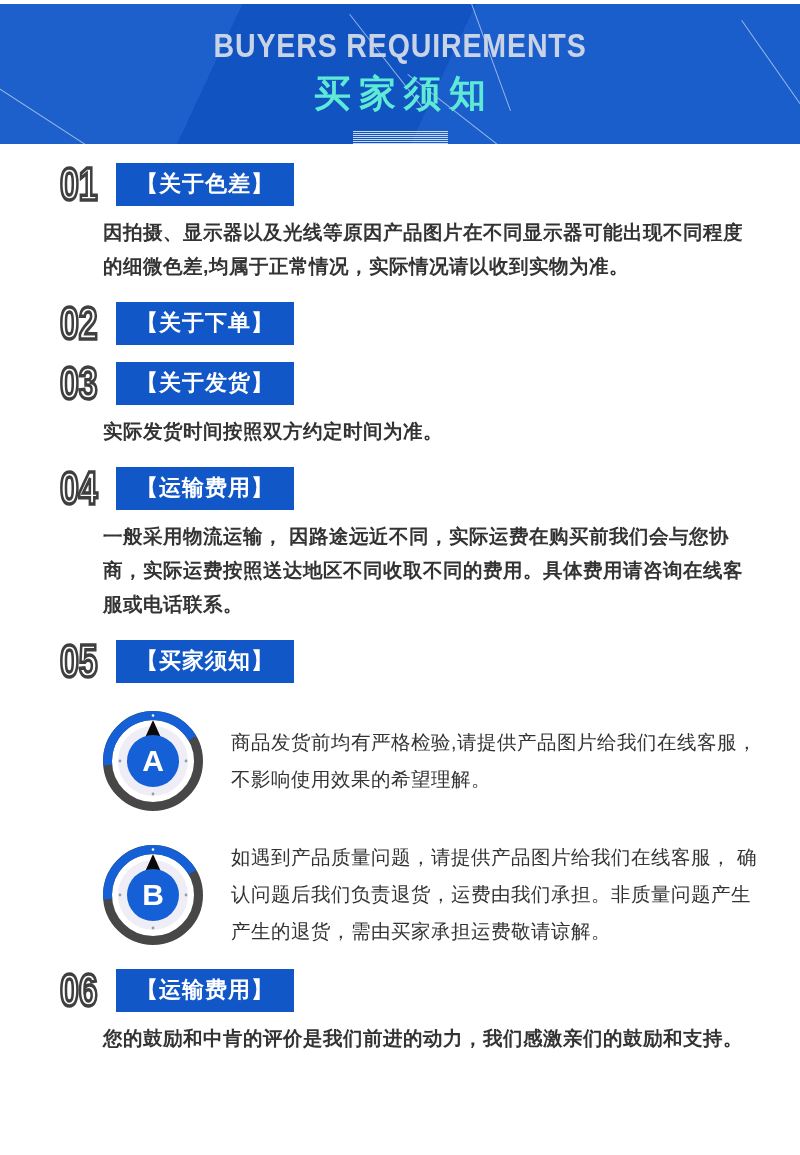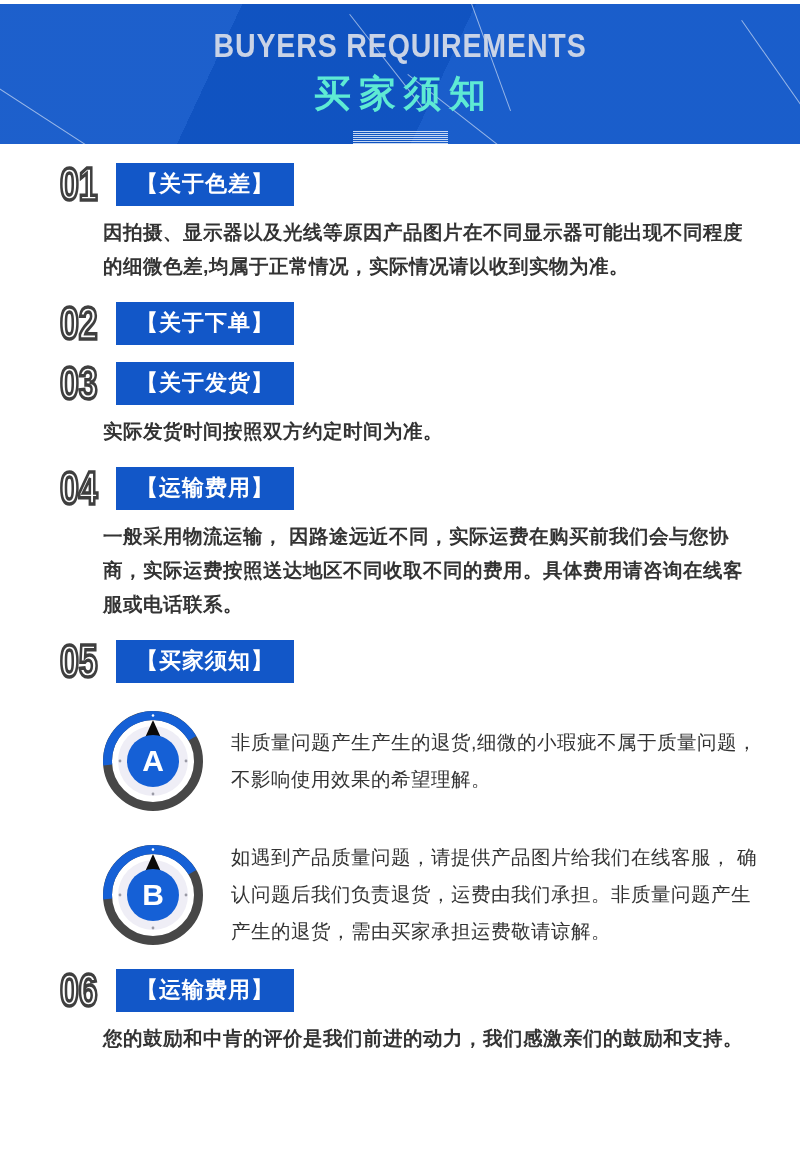--- a/index.html
+++ b/index.html
@@ -119,21 +119,21 @@
         <circle cx="50" cy="50" r="35" fill="#efeef6"></circle>
         <circle cx="50" cy="17" r="1.4" fill="#9a9aa5"></circle>
         <circle cx="83" cy="50" r="1.4" fill="#9a9aa5"></circle>
         <circle cx="50" cy="83" r="1.4" fill="#9a9aa5"></circle>
         <circle cx="17" cy="50" r="1.4" fill="#9a9aa5"></circle>
         <circle cx="50" cy="4.5" r="1.3" fill="#ffffff"></circle>
         <polygon points="50,9 41,29 59,29" fill="#0a0a0a"></polygon>
         <circle cx="50" cy="50" r="26" fill="#1560d6"></circle>
         <text x="50" y="60" text-anchor="middle" font-family="Liberation Sans, sans-serif" font-size="30" font-weight="700" fill="#ffffff">A</text>
       </svg>
-      <div class="as-text">非质量问题产生产生的退货,细微的小瑕疵不属于质量问题， 不影响使用效果的希望理解。</div>
+      <div class="as-text">商品发货前均有严格检验,请提供产品图片给我们在线客服， 不影响使用效果的希望理解。</div>
     </div>
 
     <div class="as-row rowB">
       <svg class="badge" viewBox="0 0 100 100">
         <circle cx="50" cy="50" r="45.5" fill="none" stroke="#474747" stroke-width="9"></circle>
         <path d="M 4.7 54 A 45.5 45.5 0 0 1 89.4 27.3" fill="none" stroke="#1560d6" stroke-width="9"></path>
         <circle cx="50" cy="50" r="40" fill="#ffffff"></circle>
         <circle cx="50" cy="50" r="35" fill="#efeef6"></circle>
         <circle cx="50" cy="17" r="1.4" fill="#9a9aa5"></circle>
         <circle cx="83" cy="50" r="1.4" fill="#9a9aa5"></circle>

